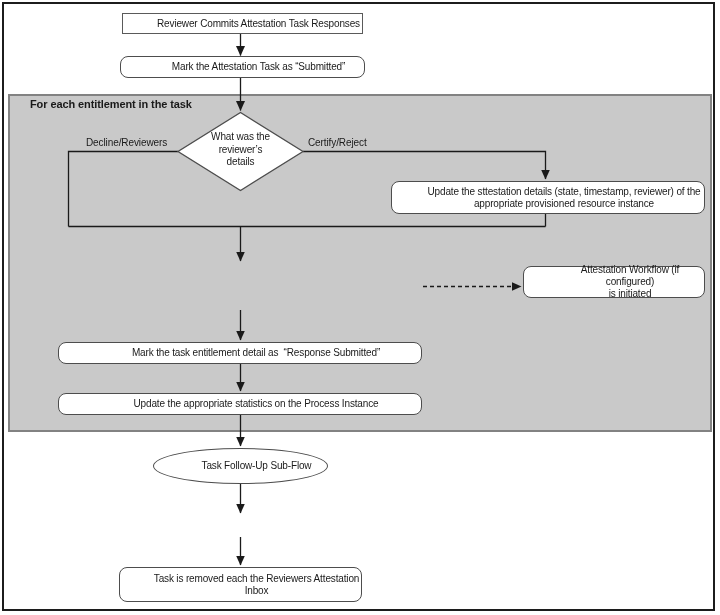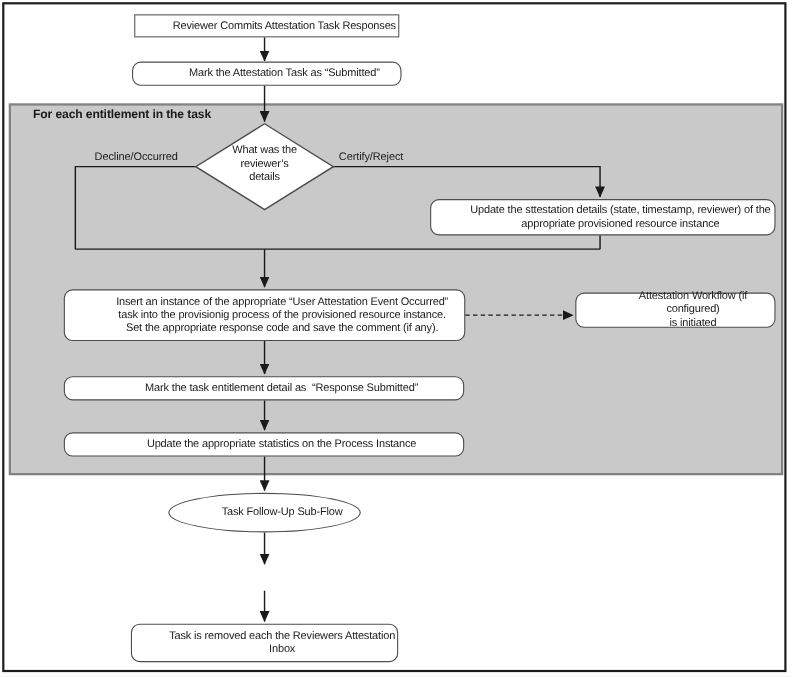--- a/index.html
+++ b/index.html
@@ -83,30 +83,27 @@
   </svg>
 
   <div class="node" id="n-start">Reviewer Commits Attestation Task Responses</div>
 
   <div class="node rounded" id="n-submitted">Mark the Attestation Task as “Submitted”</div>
 
   <div class="decision-text">What was the
 reviewer’s
 details</div>
 
-  <div class="edge-label" id="lbl-decline">Decline/Occurred</div>
+  <div class="edge-label" id="lbl-decline">Decline/Reviewers</div>
 
   <div class="edge-label" id="lbl-certify">Certify/Reject</div>
 
   <div class="node rounded" id="n-update-details">Update the sttestation details (state, timestamp, reviewer) of the
 appropriate provisioned resource instance</div>
 
-  <div class="node rounded" id="n-insert">Insert an instance of the appropriate “User Attestation Event Occurred”
-task into the provisionig process of the provisioned resource instance.
-Set the appropriate response code and save the comment (if any).</div>
 
   <div class="node rounded" id="n-workflow">Attestation Workflow (if configured)
 is initiated</div>
 
   <div class="node rounded" id="n-response">Mark the task entitlement detail as  “Response Submitted”</div>
 
   <div class="node rounded" id="n-stats">Update the appropriate statistics on the Process Instance</div>
 
   <div class="node ellipse" id="n-subflow">Task Follow-Up Sub-Flow</div>
 

